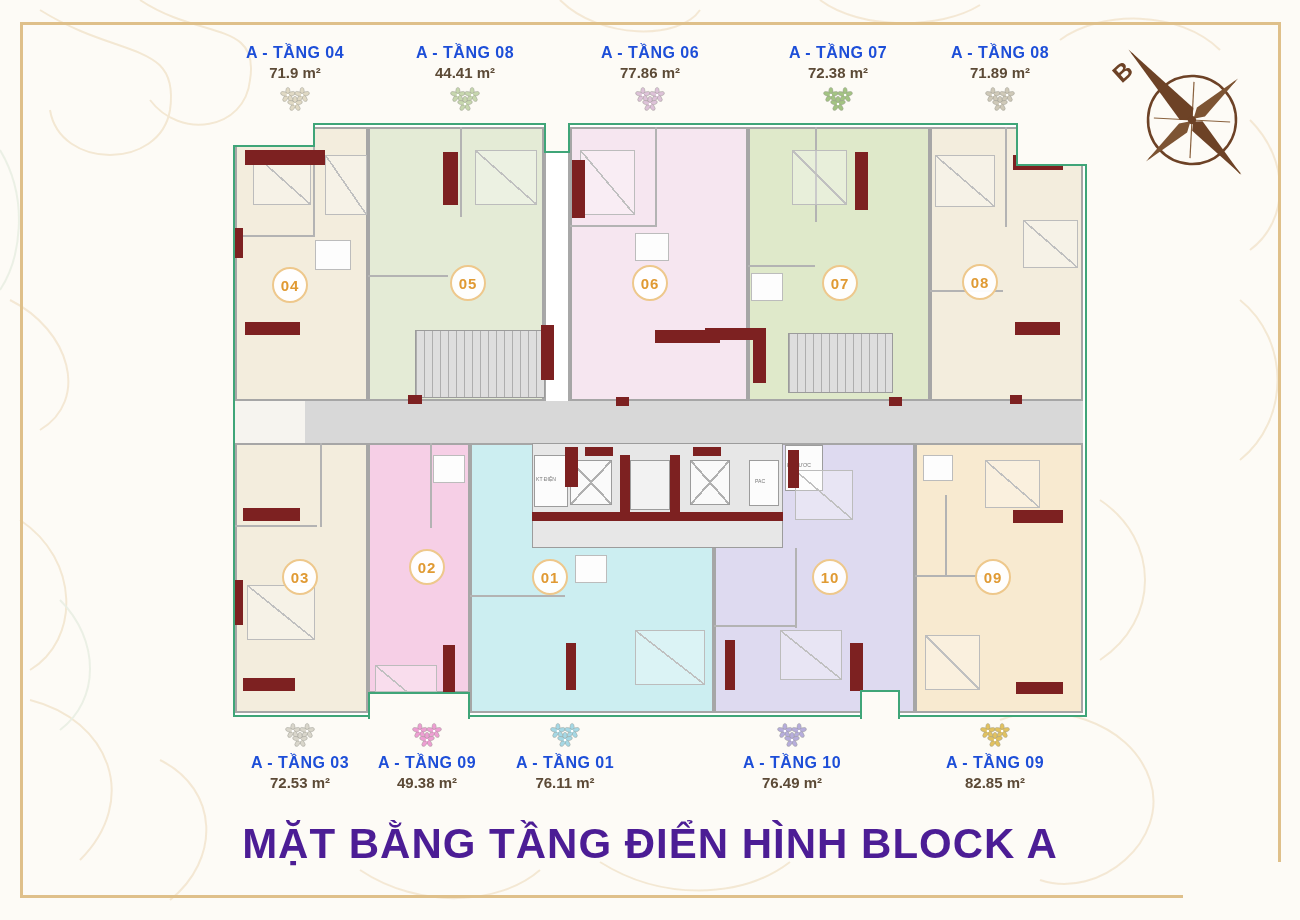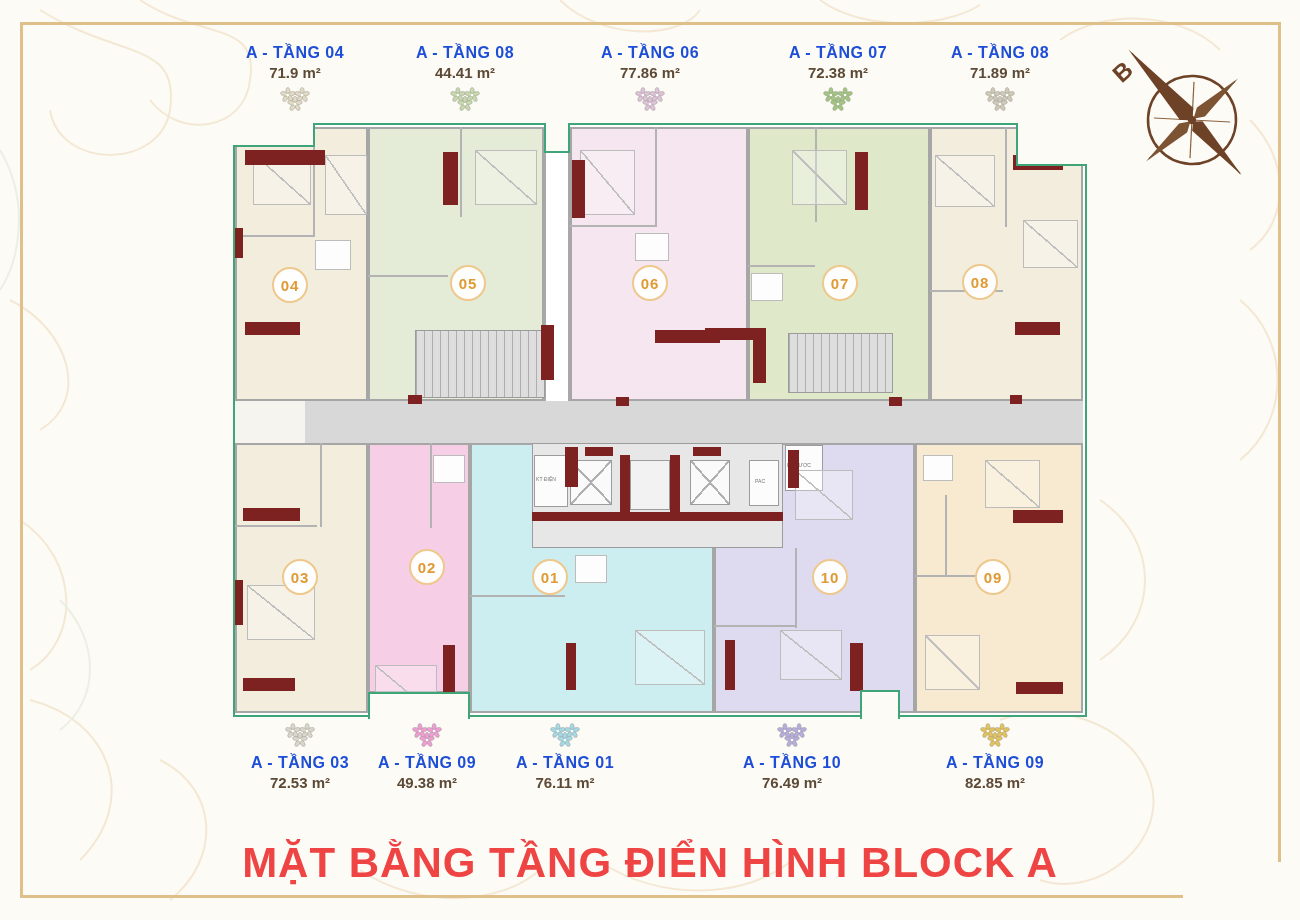--- a/index.html
+++ b/index.html
@@ -38,21 +38,21 @@
     border:2px solid #eec88c;color:#e09a33;font-size:15px;font-weight:bold;
     display:flex;align-items:center;justify-content:center;z-index:7;box-sizing:border-box;letter-spacing:1px;}
   .notch{position:absolute;background:#fdfbf6;z-index:8;box-sizing:border-box;}
   
   .ulabel{position:absolute;width:170px;display:flex;flex-direction:column;align-items:center;z-index:9;}
   .uname{font-size:16px;font-weight:bold;color:#1d4ed8;letter-spacing:.5px;white-space:nowrap;}
   .uarea{font-size:15px;font-weight:bold;color:#5c4a36;margin-top:2px;}
   .uflower{margin-top:5px;line-height:0;}
   .ulabel.bottom .uflower{order:-1;margin-top:0;margin-bottom:5px;}
   #main-title{position:absolute;left:0;right:0;top:820px;text-align:center;
-    font-size:42px;font-weight:bold;color:#ef4444;letter-spacing:1px;z-index:9;margin-top:19px;}
+    font-size:42px;font-weight:bold;color:#4c1d95;letter-spacing:1px;z-index:9;}
   #bg-art,#compass{pointer-events:none;}
 </style>
 </head>
 <body>
 
 <svg width="0" height="0" style="position:absolute" aria-hidden="true">
 <defs>
 <g id="orchid" stroke="#9a9a93" stroke-width="0.5">
   <g fill="currentColor">
     <ellipse cx="10" cy="5.8" rx="2.4" ry="4.4"></ellipse>

